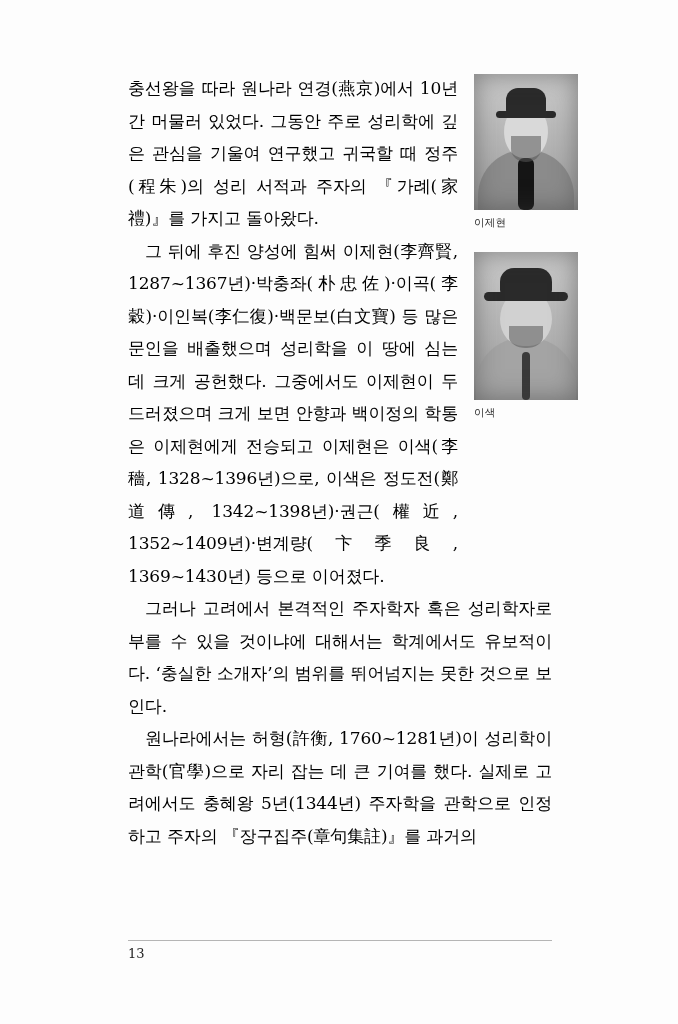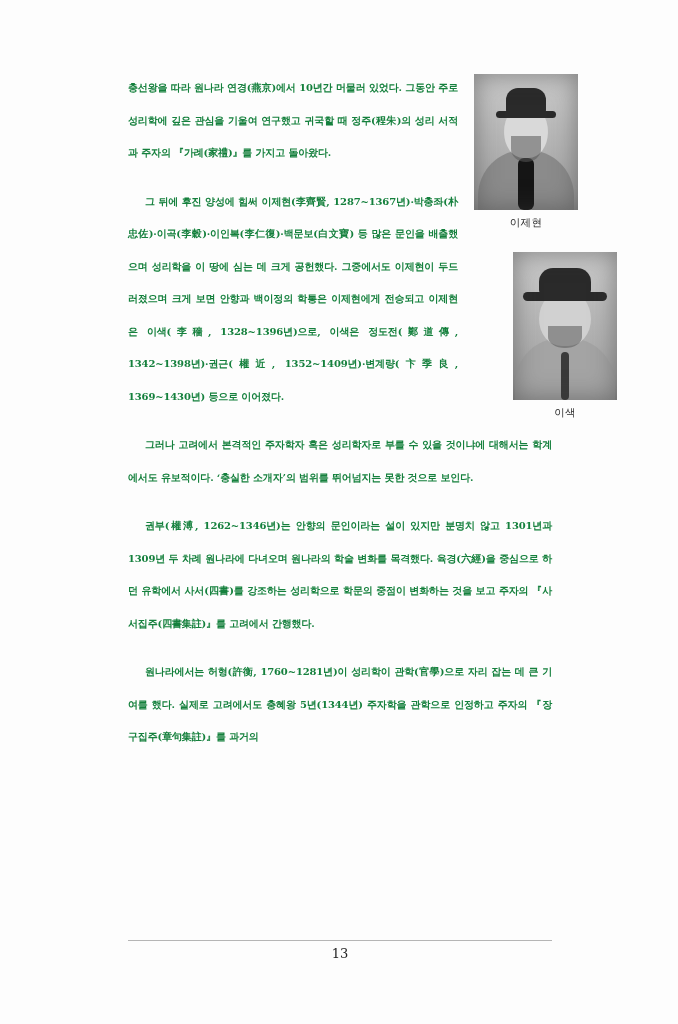--- a/index.html
+++ b/index.html
@@ -27,33 +27,32 @@
   .content {
     position: absolute;
     left: 128px;
     top: 72px;
     width: 424px;
   }
 
   
   p {
     margin: 0 0 0 0;
-    font-size: 10px;
+    font-size: 17px;
     line-height: 32.5px;
     text-align: justify;
     text-justify: inter-character;
     letter-spacing: -0.15px;
-    color: #15803d;
-    font-weight: bold;
+    color: #000000;
   }
   p.indent {
     text-indent: 17px;
   }
   p + p {
-    margin-top: 16px;
+    margin-top: 0px;
   }
 
   .narrow {
     width: 330px;
   }
   .full {
     width: 424px;
   }
 
   
@@ -156,42 +155,42 @@
   .p1 .p-beard { top: 62px; width: 30px; height: 26px; }
   .p2 .p-beard { top: 74px; width: 34px; height: 22px; }
 
   .p-vignette {
     position: absolute;
     inset: 0;
     box-shadow: inset 0 0 26px rgba(60,58,54,0.55);
   }
 
   .caption {
-    text-align: center;
+    text-align: left;
     font-size: 10.5px;
     color: #2a2a2a;
     margin-top: 6px;
     letter-spacing: 0.3px;
   }
 
   
   .rule {
     position: absolute;
     left: 128px;
     top: 940px;
     width: 424px;
     height: 1px;
     background: #b5b5b5;
   }
   .folio {
     position: absolute;
     left: 128px;
     top: 946px;
     width: 424px;
-    text-align: center;
+    text-align: left;
     font-size: 13px;
     color: #222;
   }
 </style>
 </head>
 <body>
 
 <div class="page">
 
   <div class="portrait-col">
@@ -202,39 +201,38 @@
         <div class="p-robe"></div>
         <div class="p-collar"></div>
         <div class="p-face"></div>
         <div class="p-beard"></div>
         <div class="p-hat"></div>
         <div class="p-vignette"></div>
       </div>
       <div class="caption">이제현</div>
     </div>
 
-    <div class="portrait-block" style="margin-top:22px;margin-left:39px;">
+    <div class="portrait-block" style="margin-top:22px;">
       <div class="portrait second p2">
         <div class="p-bg"></div>
         <div class="p-robe"></div>
         <div class="p-collar"></div>
         <div class="p-face"></div>
         <div class="p-beard"></div>
         <div class="p-hat"></div>
         <div class="p-vignette"></div>
       </div>
       <div class="caption">이색</div>
     </div>
 
   </div>
 
   <div class="content">
     <p class="narrow">충선왕을 따라 원나라 연경(燕京)에서 10년간 머물러 있었다. 그동안 주로 성리학에 깊은 관심을 기울여 연구했고 귀국할 때 정주(程朱)의 성리 서적과 주자의 『가례(家禮)』를 가지고 돌아왔다.</p>
     <p class="narrow indent">그 뒤에 후진 양성에 힘써 이제현(李齊賢, 1287~1367년)·박충좌(朴忠佐)·이곡(李穀)·이인복(李仁復)·백문보(白文寶) 등 많은 문인을 배출했으며 성리학을 이 땅에 심는 데 크게 공헌했다. 그중에서도 이제현이 두드러졌으며 크게 보면 안향과 백이정의 학통은 이제현에게 전승되고 이제현은 이색(李穡, 1328~1396년)으로, 이색은 정도전(鄭道傳, 1342~1398년)·권근(權近, 1352~1409년)·변계량(卞季良, 1369~1430년) 등으로 이어졌다.</p>
     <p class="full indent">그러나 고려에서 본격적인 주자학자 혹은 성리학자로 부를 수 있을 것이냐에 대해서는 학계에서도 유보적이다. ‘충실한 소개자’의 범위를 뛰어넘지는 못한 것으로 보인다.</p>
-    <p class="full indent">권부(權溥, 1262~1346년)는 안향의 문인이라는 설이 있지만 분명치 않고 1301년과 1309년 두 차례 원나라에 다녀오며 원나라의 학술 변화를 목격했다. 육경(六經)을 중심으로 하던 유학에서 사서(四書)를 강조하는 성리학으로 학문의 중점이 변화하는 것을 보고 주자의 『사서집주(四書集註)』를 고려에서 간행했다.</p>
     <p class="full indent">원나라에서는 허형(許衡, 1760~1281년)이 성리학이 관학(官學)으로 자리 잡는 데 큰 기여를 했다. 실제로 고려에서도 충혜왕 5년(1344년) 주자학을 관학으로 인정하고 주자의 『장구집주(章句集註)』를 과거의</p>
   </div>
 
   <div class="rule"></div>
   <div class="folio">13</div>
 
 </div>
 
 </body></html>

